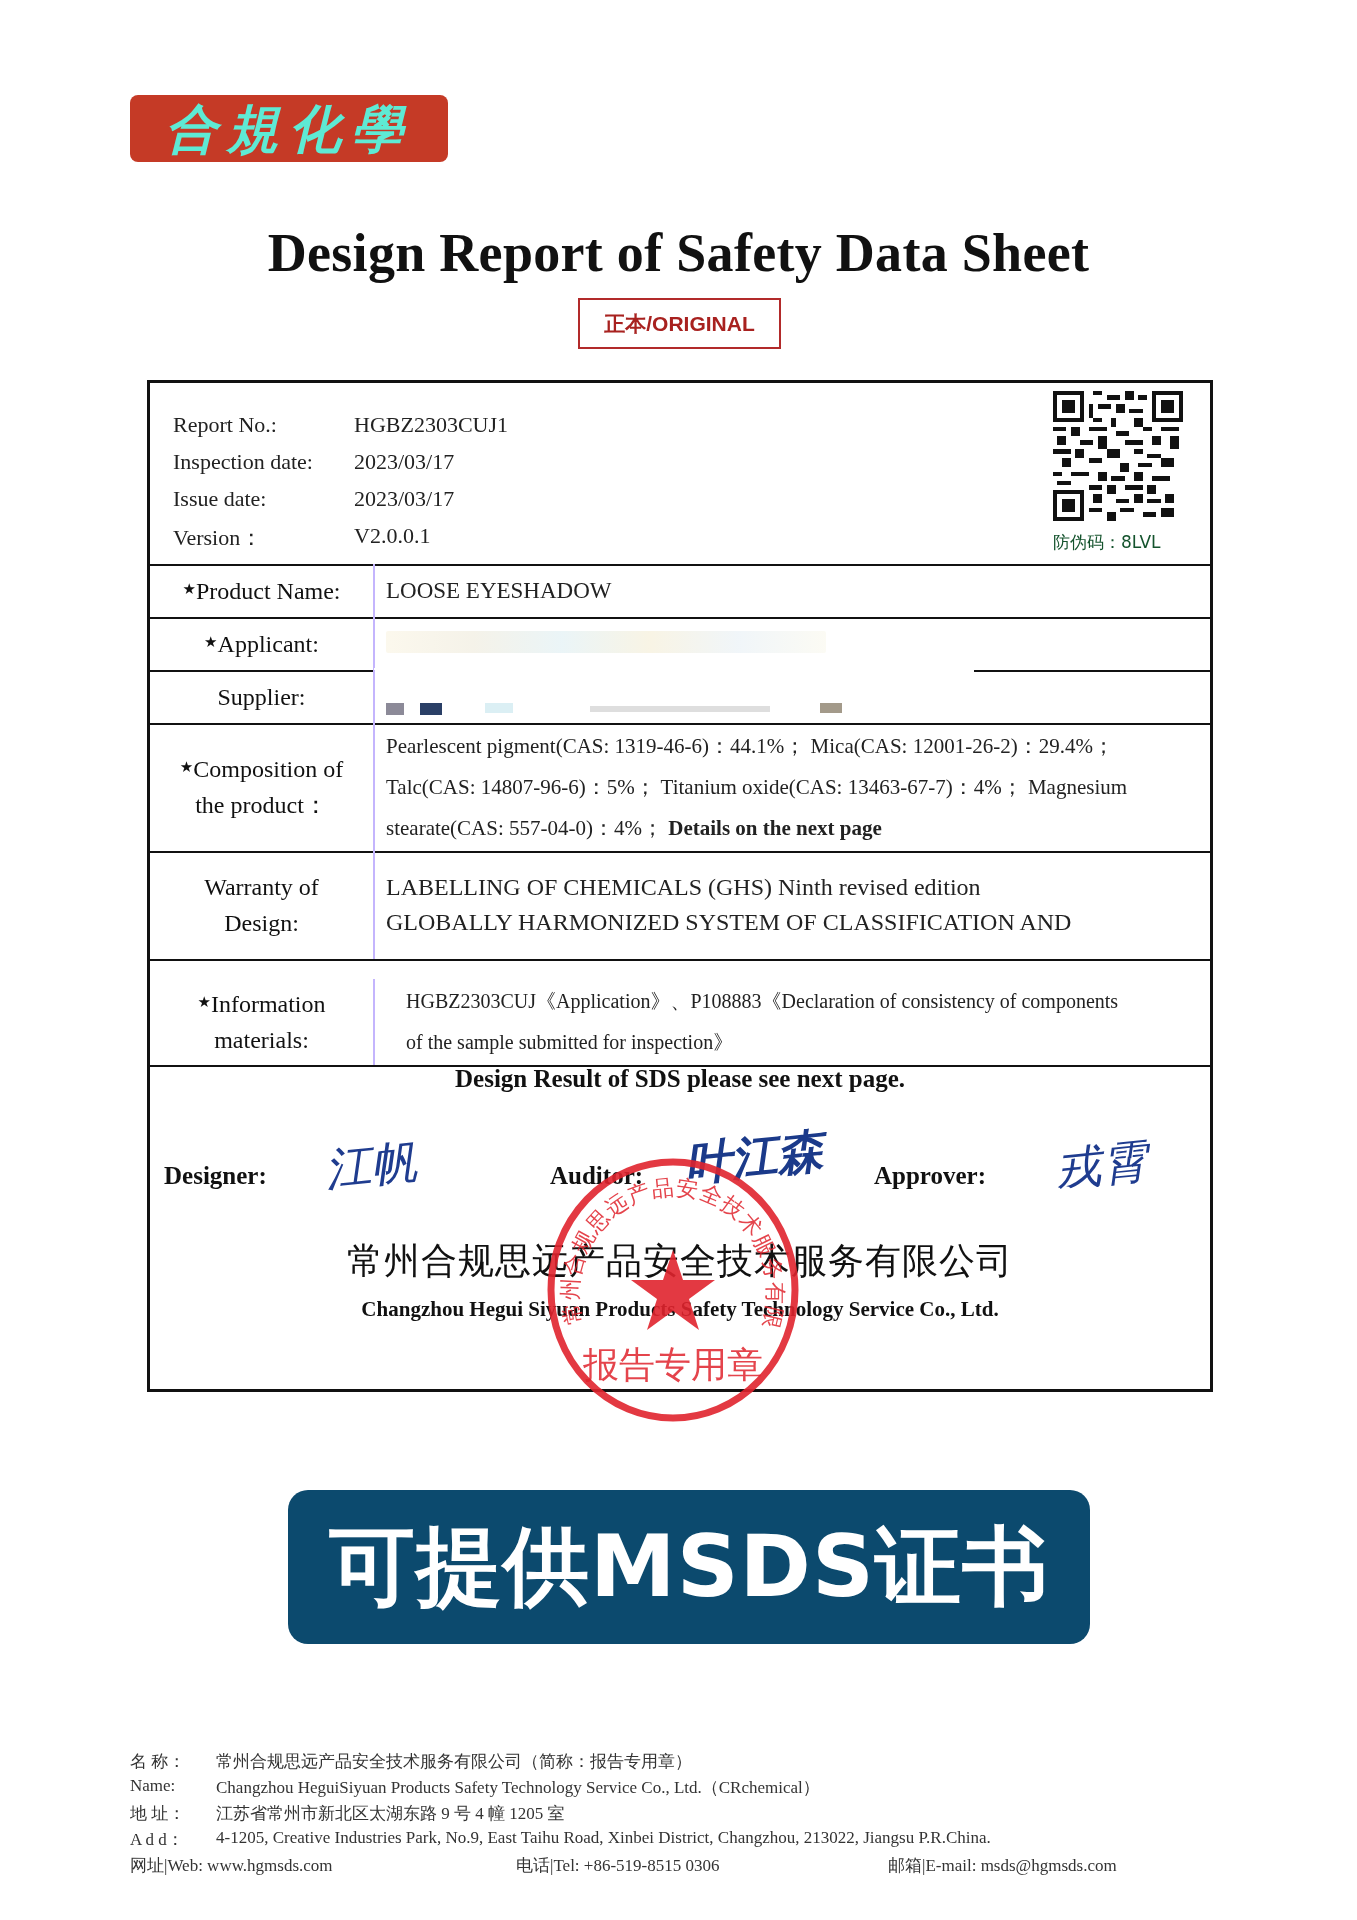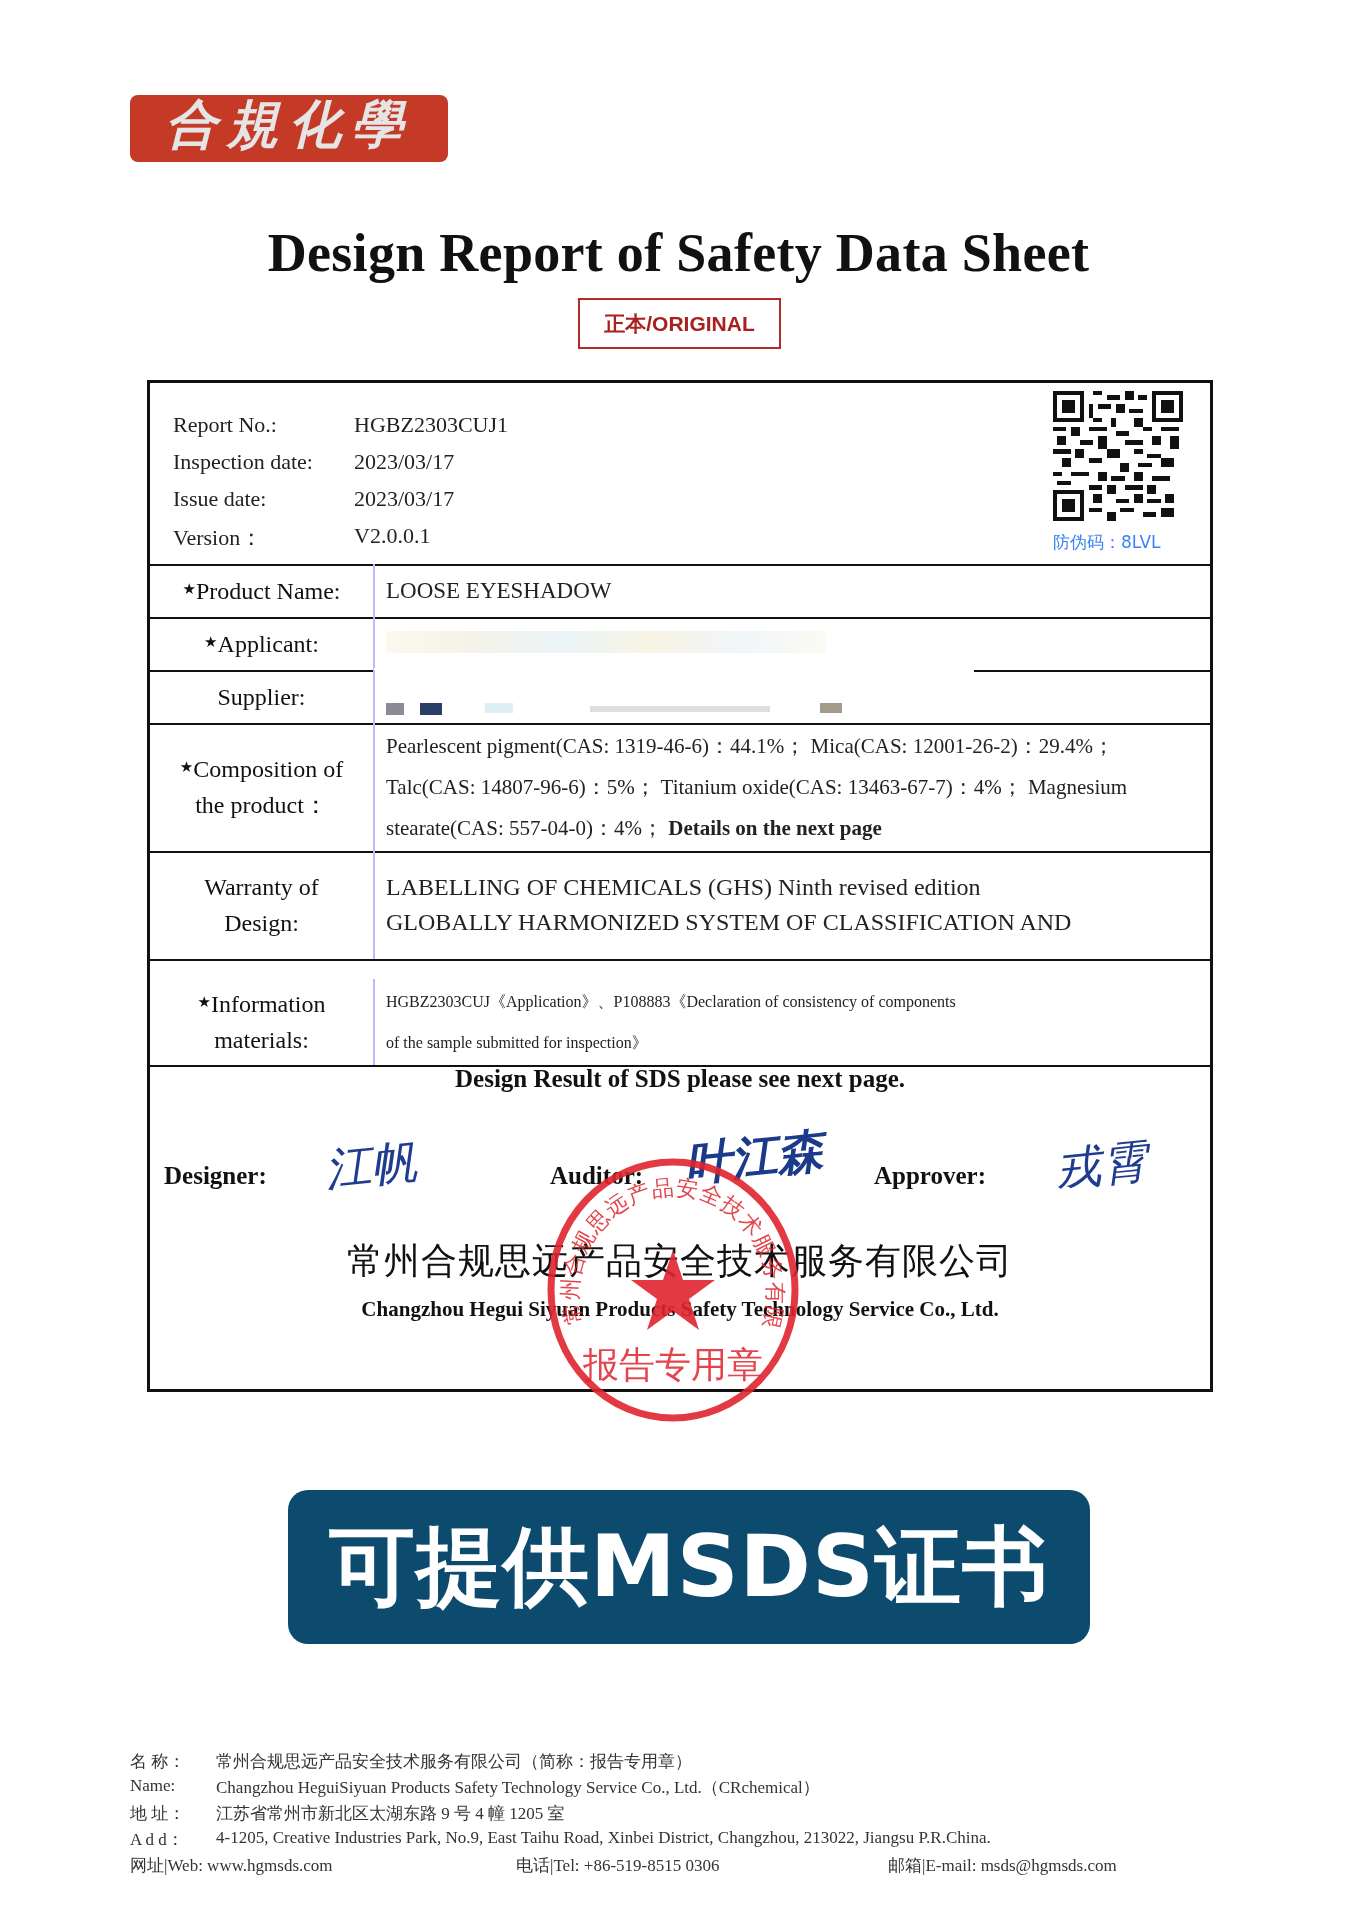--- a/index.html
+++ b/index.html
@@ -2,21 +2,21 @@
 <html><head>
 <meta charset="utf-8">
 <style>
   html, body { margin:0; padding:0; background:#ffffff; }
   body { width:1357px; height:1920px; position:relative; overflow:hidden;
          font-family:"Liberation Serif", "DejaVu Serif", serif; color:#111; }
 
   .logo { position:absolute; left:130px; top:95px; width:318px; height:67px;
           background:#c53a26; border-radius:8px; display:flex; align-items:center;
           justify-content:center; }
-  .logo span { color:#e5e5e5; font-family:Liberation Mono, monospace; font-weight:bold;
+  .logo span { color:#5eead4; font-family:Liberation Sans, sans-serif; font-weight:bold;
                font-size:52px; letter-spacing:10px; line-height:1; font-style:italic; }
 
   .title { position:absolute; left:0; width:1357px; top:222px; text-align:center;
            font-family:"Liberation Serif", serif; font-weight:bold; font-size:54px;
            letter-spacing:0.3px; color:#111; }
 
   .badge { position:absolute; left:578px; top:298px; width:203px; height:51px;
            border:2px solid #b22a2a; display:flex; align-items:center; justify-content:center;
            color:#a8211f; font-family:"Liberation Sans", sans-serif; font-weight:bold;
            font-size:21px; box-sizing:border-box; }
@@ -25,21 +25,21 @@
             border:3px solid #111; box-sizing:border-box; }
 
   .info { position:absolute; left:0; top:0; width:1060px; height:181px;
           border-bottom:2px solid #111; }
   .info-row { position:absolute; left:23px; font-size:22px; color:#222; }
   .info-row .k { position:absolute; left:0; white-space:nowrap; }
   .info-row .v { position:absolute; left:181px; white-space:nowrap; }
 
   .qr { position:absolute; left:903px; top:8px; width:130px; height:130px; }
   .qr-code-label { position:absolute; left:903px; top:148px; width:135px;
-                   font-family:"DejaVu Sans", sans-serif; font-size:17px; color:#3b82f6;
+                   font-family:"DejaVu Sans", sans-serif; font-size:17px; color:#14532d;
                    white-space:nowrap; }
 
   .row { position:absolute; left:0; width:1060px; border-bottom:2px solid #111; }
   .row .label { position:absolute; left:0; top:0; bottom:0; width:223px;
                 border-right:2px solid #c4b5fd; display:flex; flex-direction:column;
                 align-items:center; justify-content:center; text-align:center;
                 font-weight:normal; font-size:24px; line-height:36px; color:#111; }
   .row .value { position:absolute; left:236px; right:10px; top:0; bottom:0;
                 display:flex; flex-direction:column; justify-content:center;
                 font-size:23px; color:#222; }
@@ -222,21 +222,21 @@
       <div>LABELLING OF CHEMICALS (GHS) Ninth revised edition</div>
       <div>GLOBALLY HARMONIZED SYSTEM OF CLASSIFICATION AND</div>
     </div>
   </div>
 
   <div class="row" style="top:596px;height:86px;">
     <div class="label">
       <div><span class="star">★</span><span>Information</span></div>
       <div>materials:</div>
     </div>
-    <div class="value" style="font-size:16px;line-height:41px;">
+    <div class="value" style="font-size:20px;line-height:41px;margin-left:20px;">
       <div>HGBZ2303CUJ《Application》、P108883《Declaration of consistency of components</div>
       <div>of the sample submitted for inspection》</div>
     </div>
   </div>
 
   <div class="result">
     <div class="result-title">Design Result of SDS please see next page.</div>
 
     <div class="sig-label" style="left:14px;">Designer:</div>
     <div class="sig" style="left:175px;top:90px;">江帆</div>

